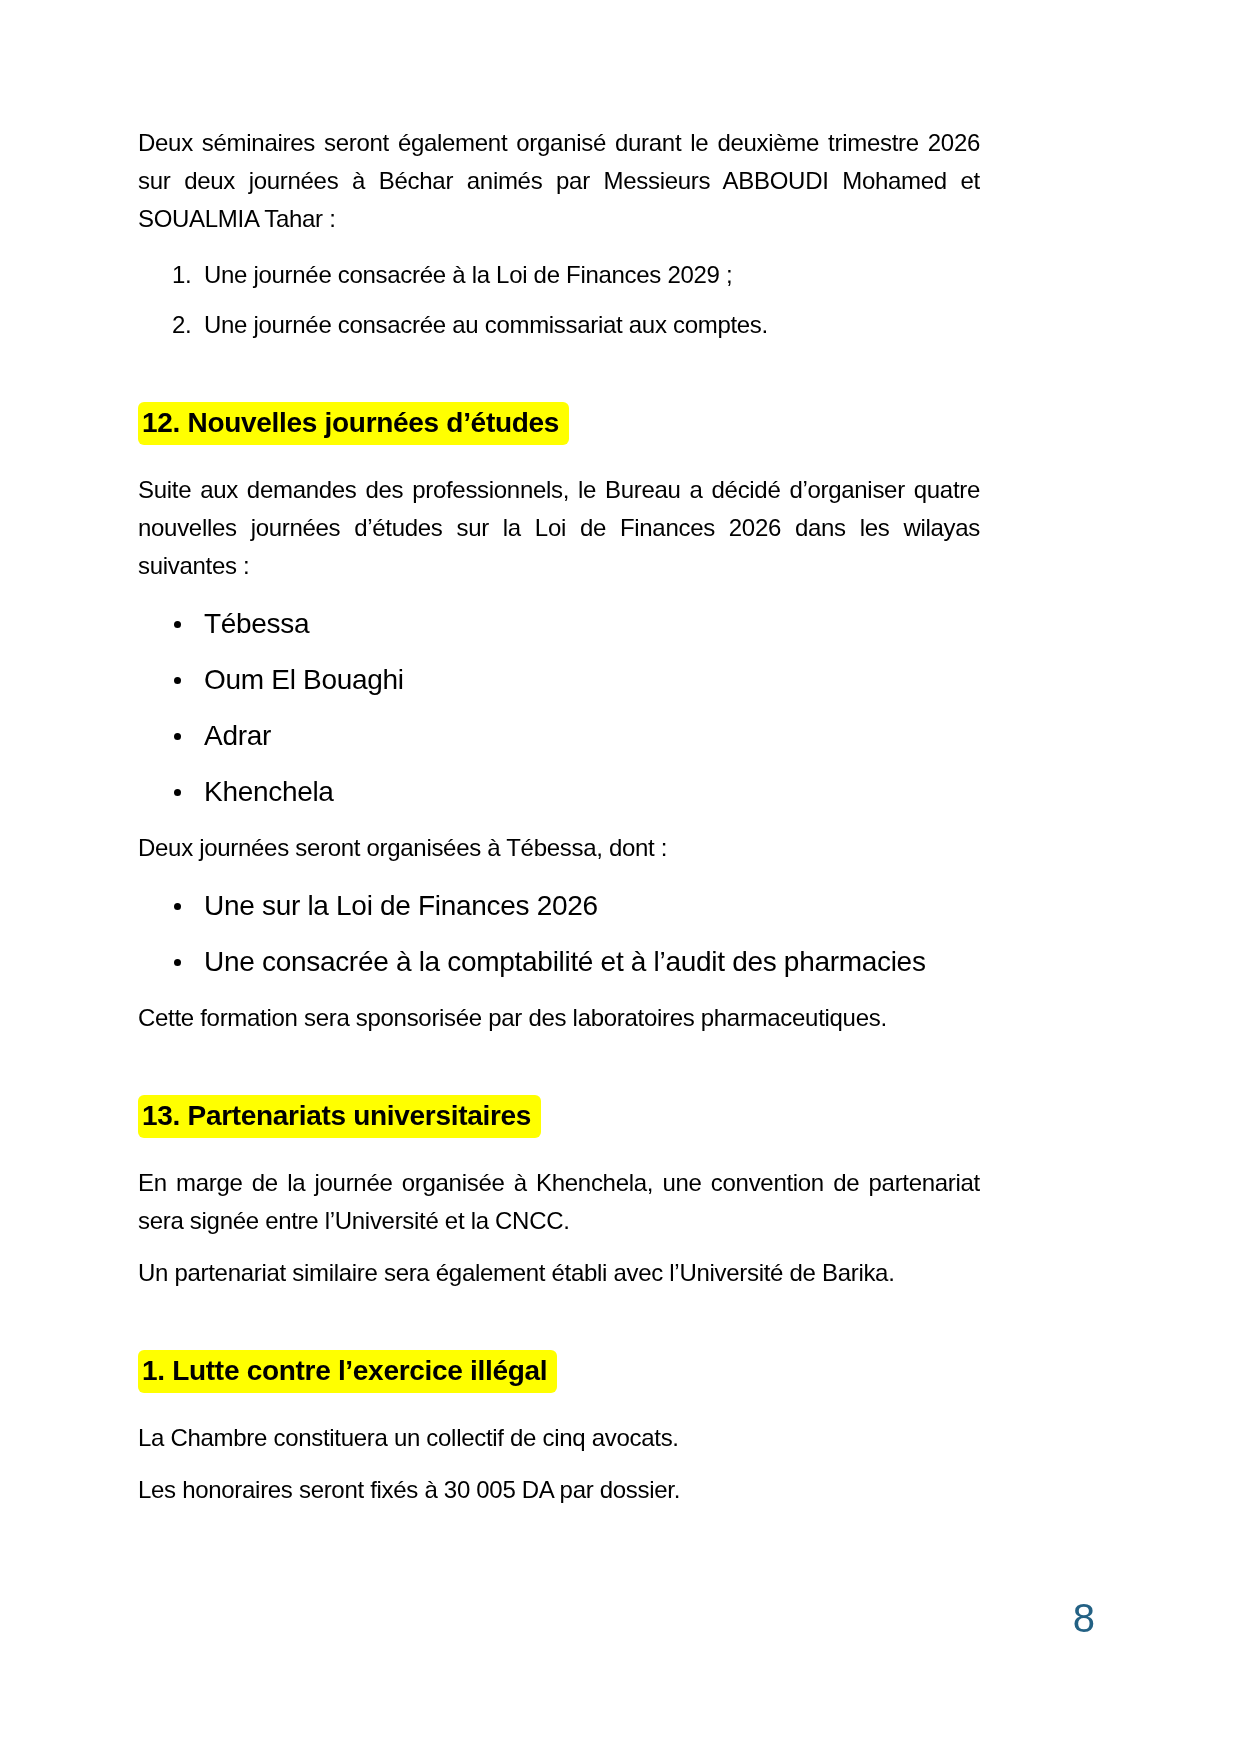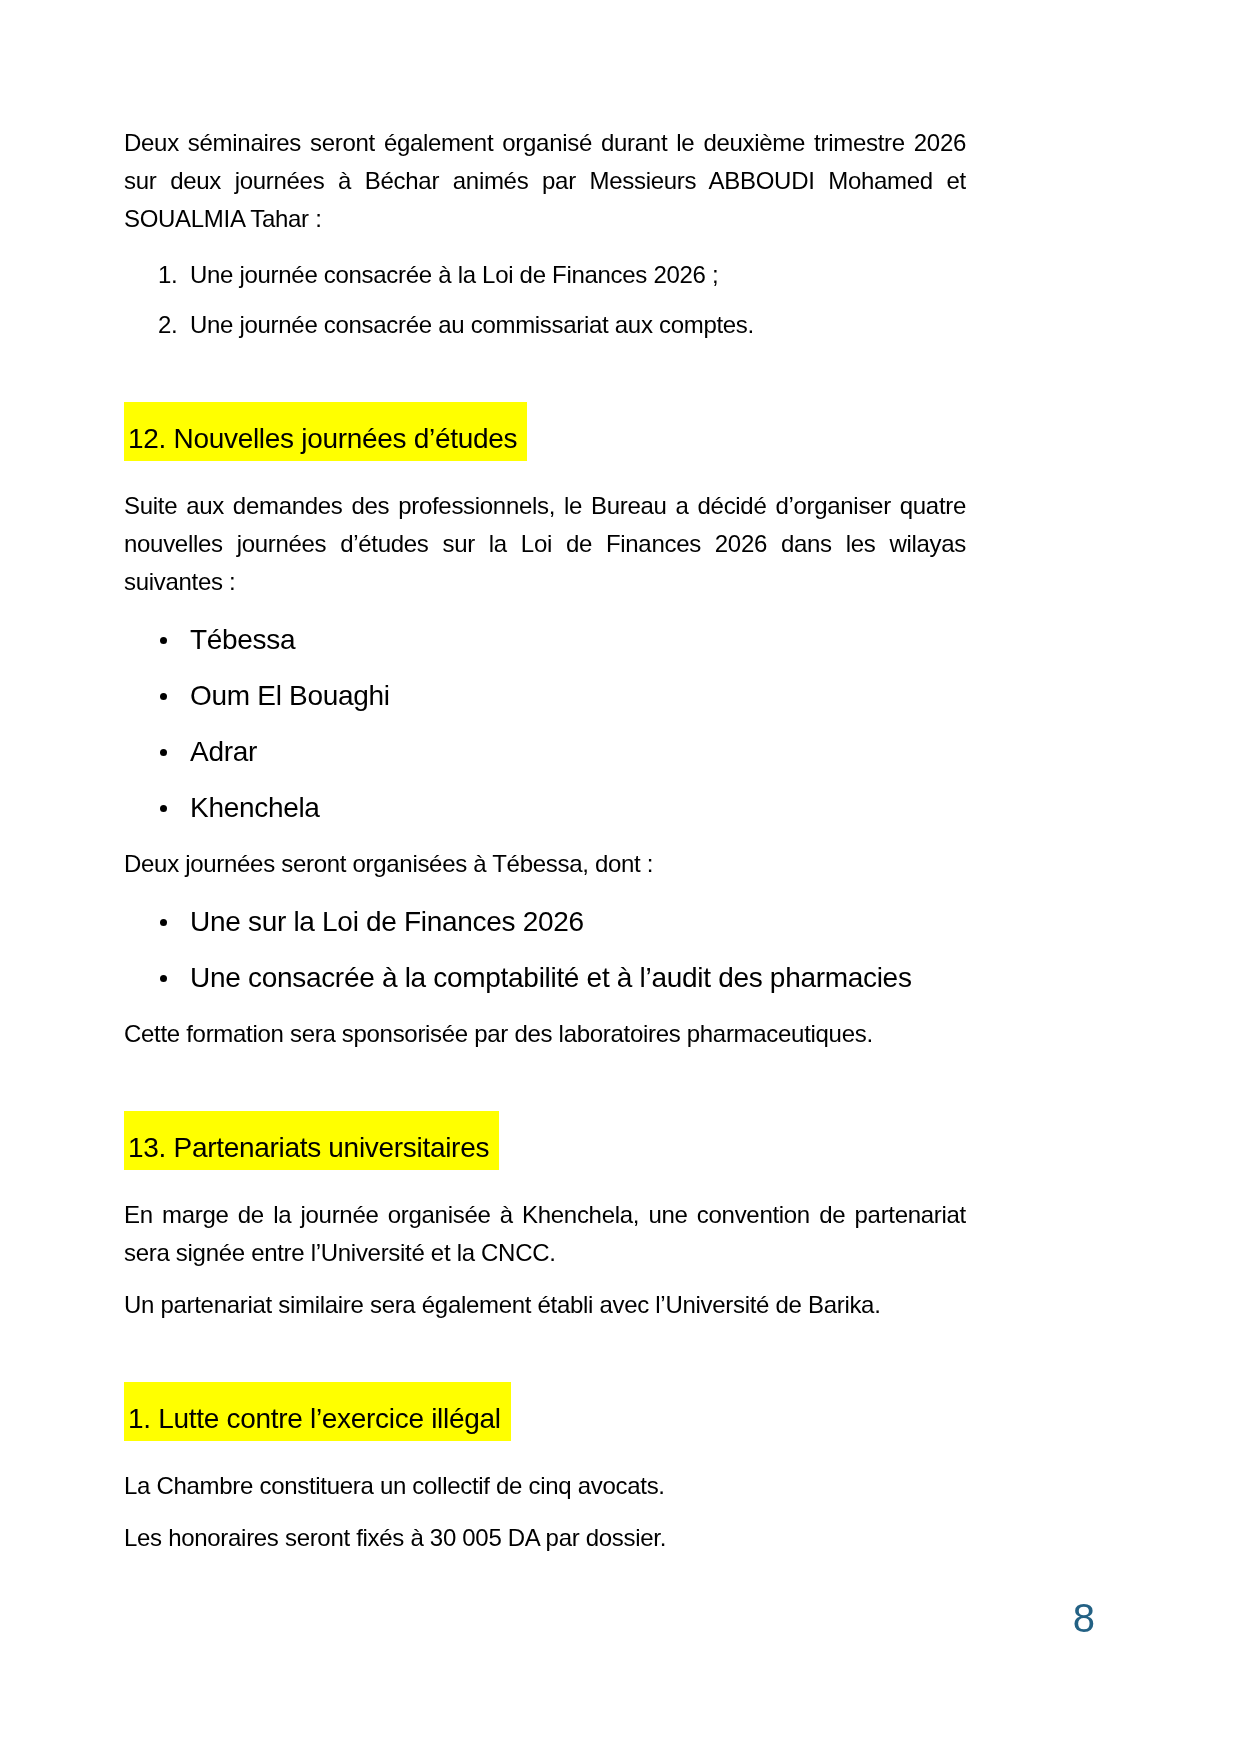--- a/index.html
+++ b/index.html
@@ -10,21 +10,21 @@
     height: 1755px;
     margin: 0 auto;
     background: #ffffff;
     overflow: hidden;
     font-family: "Liberation Sans", "DejaVu Sans", sans-serif;
     font-stretch: condensed;
     color: #000000;
   }
   .content {
     position: absolute;
-    left: 124px;
+    left: 138px;
     top: 124px;
     width: 842px;
   }
   p.body-text {
     font-size: 24px;
     line-height: 38px;
     letter-spacing: -0.3px;
     text-align: justify;
     margin: 0 0 14px 0;
   }
@@ -67,43 +67,44 @@
     background: #000000;
   }
   h2.section-heading {
     margin: 58px 0 26px 0;
     font-size: 28px;
     line-height: 30px;
     letter-spacing: -0.3px;
   }
   h2.section-heading .highlight {
     display: inline-block;
-    padding: 22px 10px 7px 4px;
-    font-weight: normal;
+    padding: 6px 10px 7px 4px;
+    font-weight: bold;
+    border-radius: 6px;
   }
   .page-number {
     position: absolute;
     top: 1596px;
     right: 146px;
     font-size: 40px;
     line-height: 44px;
   }
 </style>
 </head>
 <body>
 
 <div class="page" style="color: rgb(0, 0, 0);">
   <div class="content">
 
     <p class="body-text">Deux séminaires seront également organisé durant le deuxième trimestre 2026 sur deux journées à Béchar animés par Messieurs ABBOUDI Mohamed et SOUALMIA Tahar :</p>
 
     <ol class="numbered-list">
       <li>
         <span class="marker">1.</span>
-        <span class="item-text">Une journée consacrée à la Loi de Finances 2026 ;</span>
+        <span class="item-text">Une journée consacrée à la Loi de Finances 2029 ;</span>
       </li>
       <li>
         <span class="marker">2.</span>
         <span class="item-text">Une journée consacrée au commissariat aux comptes.</span>
       </li>
     </ol>
 
     <h2 class="section-heading">
       <span class="highlight" style="background-color: rgb(255, 255, 0);">12. Nouvelles journées d’études</span>
     </h2>

